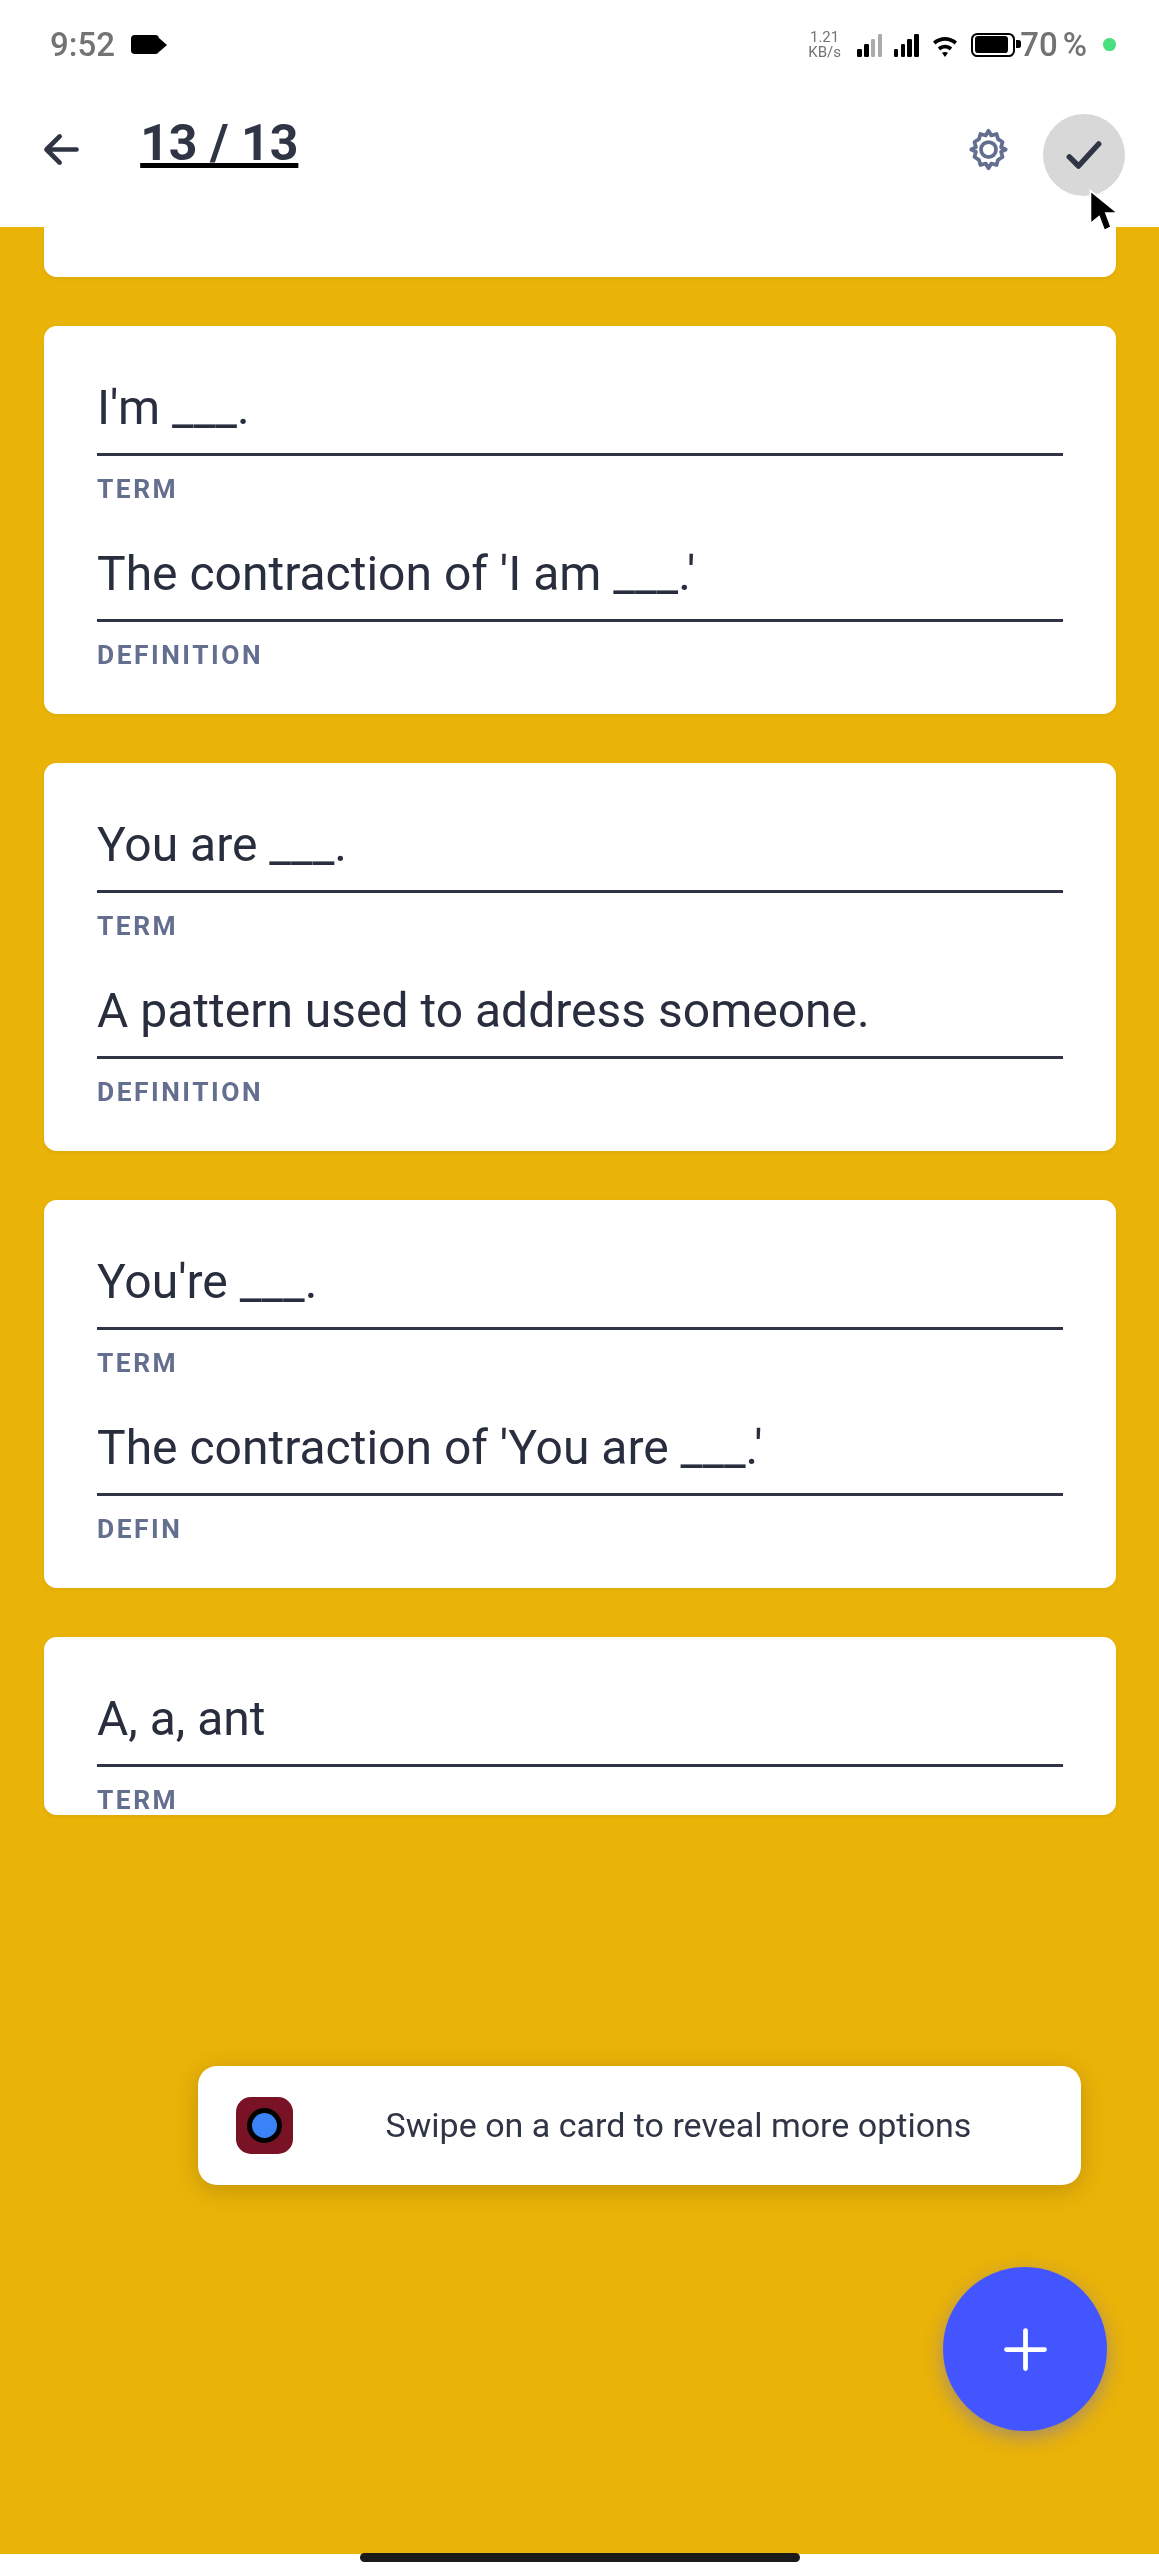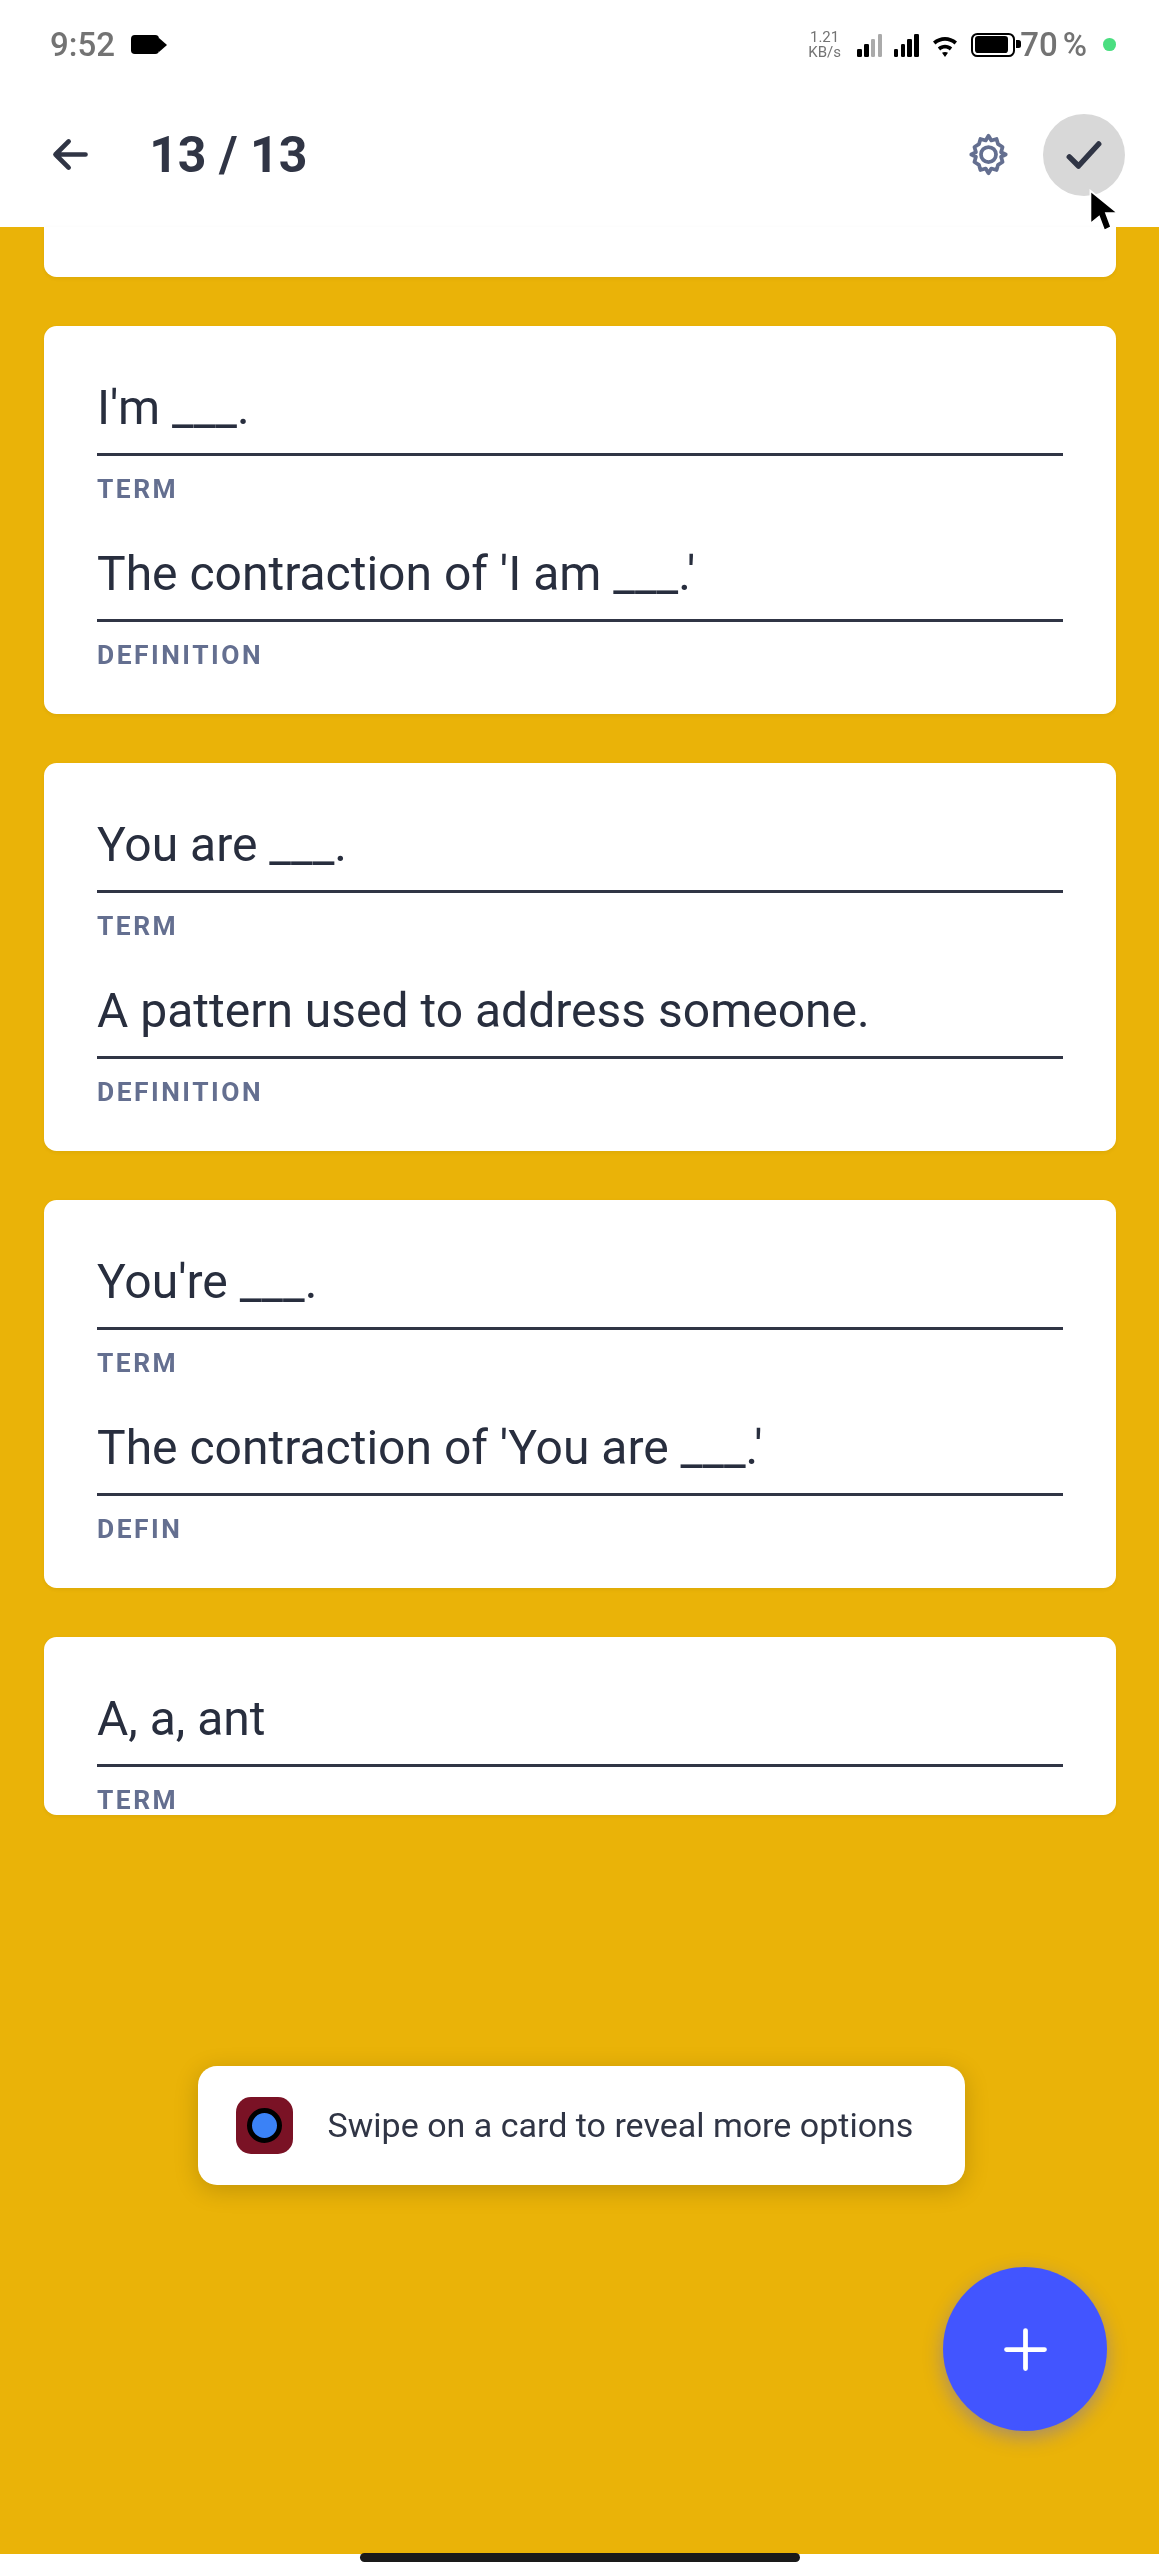--- a/index.html
+++ b/index.html
@@ -32,38 +32,38 @@
     .bars.dim .b3, .bars.dim .b4 { background:#aaa; }
     .battery-wrap { display:flex; align-items:center; gap:5px; }
     .battery { width:44px; height:24px; border:2.5px solid #000; border-radius:6.3px; position:relative; }
     .battery::after { content:''; position:absolute; right:-7.5px; top:5px; width:4.4px; height:8.8px; background:#000; border-radius:0 2.5px 2.5px 0; }
     .battery-fill { position:absolute; left:1.9px; top:1.9px; bottom:1.9px; width:82%; background:#000; border-radius:3.1px; }
     .green-dot { width:12.6px; height:12.6px; border-radius:50%; background:#4ade80; margin-left:5px; }
     .camera-icon { width:28px; height:19px; background:#000; border-radius:3.8px; position:relative; }
     .camera-icon::after { content:''; position:absolute; right:-8.8px; top:2.5px; width:0; height:0; border-left:8.8px solid #000; border-top:7px solid transparent; border-bottom:7px solid transparent; }
 
     .app-header {
-      display:flex; align-items:center; padding: 25px 35px 31px 35px;
+      display:flex; padding: 25px 35px 31px 26px; text-decoration: underline;
     }
     .back-btn { padding:12.6px; cursor:pointer; }
     .title { font-size: 50px; font-weight:700; color:#303545; margin-left:44px; flex:1; }
     .gear-btn { padding:12.6px; cursor:pointer; margin-right:19px; }
     .check-btn { width:82px; height:82px; border-radius:50%; background:#d8d8d8; display:flex; align-items:center; justify-content:center; cursor:pointer; position:relative; }
 
     .content { background:#eab308; padding: 0 0 126px 0; min-height:2327px; }
     .card-stub { background:#fff; margin:0 44px; height:50px; border-radius:0 0 12.6px 12.6px; box-shadow:0 1.3px 3.8px rgba(0,0,0,0.05); }
     .card { background:#fff; margin:49px 44px 0; border-radius:12.6px; padding:50px 53px 44px; box-shadow:0 1.3px 3.8px rgba(0,0,0,0.05); }
     .field { margin-bottom:38px; }
     .input-line { font-size:48px; color:#282e3e; padding-bottom:12.6px; border-bottom:3.1px solid #303545; line-height:1.35; min-height:63px; }
     .label { font-size:26.4px; font-weight:700; letter-spacing:2.5px; color:#646f90; margin-top:17.6px; }
     .field:last-child { margin-bottom:0; }
 
     .tooltip {
       position:absolute; left:198px; top:2066px;
-      width:767px; background:#fff; border-radius:19px;
+      width:883px; background:#fff; border-radius:19px;
       box-shadow:0 5px 25px rgba(0,0,0,0.18);
       padding:31px 38px; display:flex; align-items:center; gap:21px;
       z-index:10;
     }
     .tooltip-icon { width:57px; height:57px; border-radius:15px; background:#7a1225; display:flex; align-items:center; justify-content:center; flex-shrink:0; }
     .tooltip-icon-inner { width:35px; height:35px; border-radius:50%; border:5px solid #000; background:#3b82f6; }
     .tooltip-text { font-size:34px; color:#303545; text-align:center; flex:1; line-height:1.35; }
 
     .fab { position:absolute; right:53px; bottom:145px; width:164px; height:164px; border-radius:50%; background:#4255ff; display:flex; align-items:center; justify-content:center; cursor:pointer; box-shadow:0 6.3px 19px rgba(66,85,255,0.4); z-index:5; }
     .cursor { position:absolute; top:189px; left:1088px; z-index:20; pointer-events:none; }

